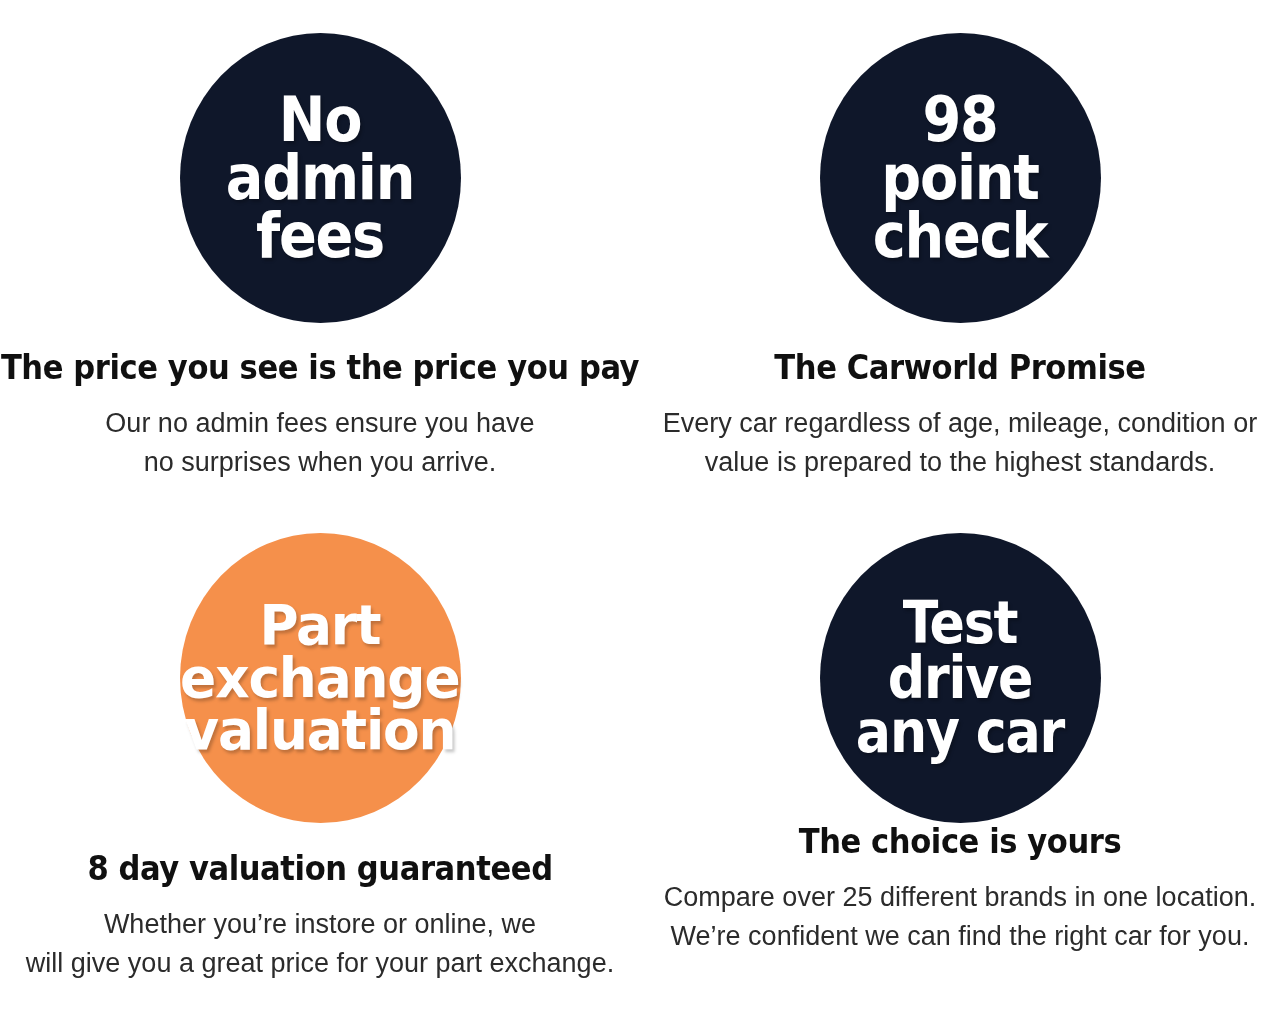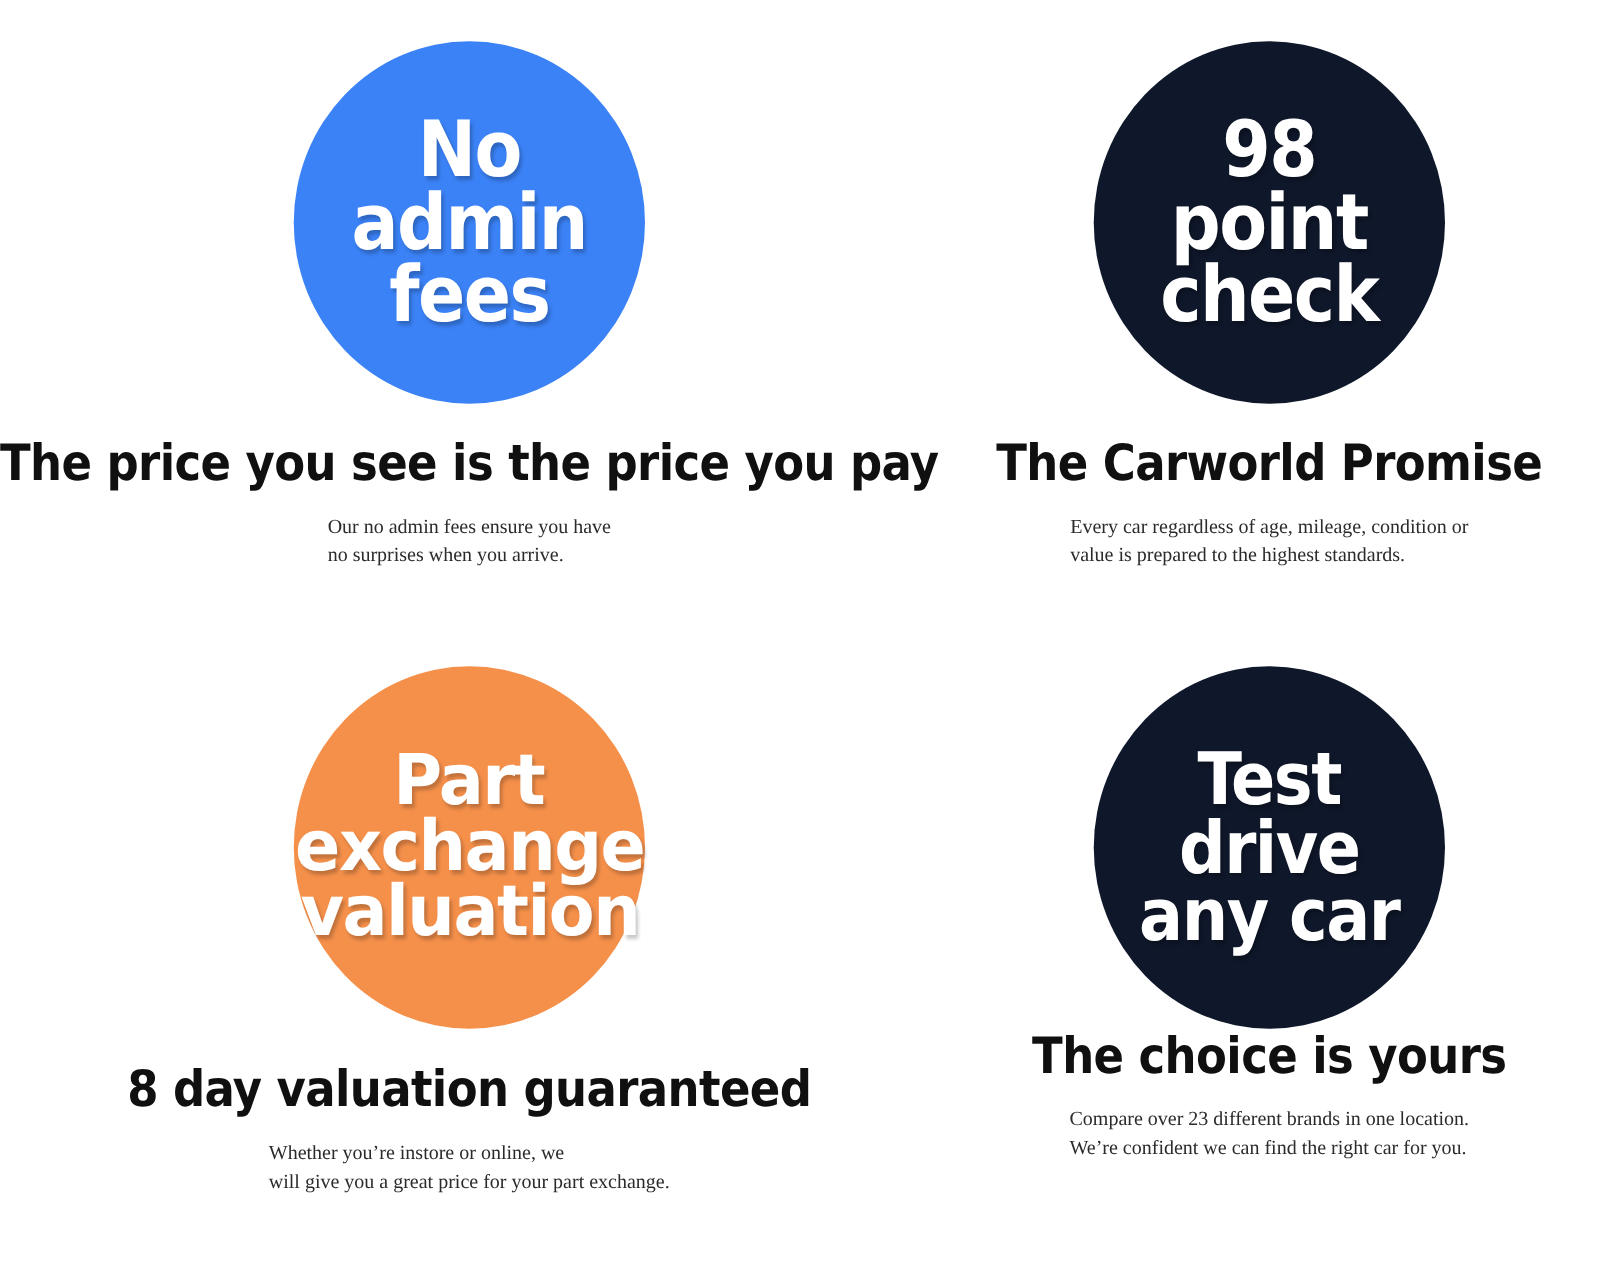--- a/index.html
+++ b/index.html
@@ -60,52 +60,52 @@
   .card-4 .badge-line { font-size:58px; }
 
   
   .card-3 .badge-line { transform:scaleX(1.06); }
 
   
   .benefit-heading {
     font-family:"DejaVu Sans", sans-serif;
     font-weight:bold;
     font-stretch:condensed;
-    font-size:40px;
+    font-size:34px;
     color:#101010;
     letter-spacing:-0.012em;
     text-align:center;
     line-height:1.1;
     white-space:nowrap;
   }
   .card-1 .benefit-heading { margin-top:26px; }
   .card-2 .benefit-heading { margin-top:26px; }
   .card-3 .benefit-heading { margin-top:27px; }
   .card-4 .benefit-heading { }
 
   .benefit-body {
-    font-family:Liberation Serif, serif;
+    font-family:Liberation Sans, sans-serif;
     font-stretch:condensed;
     font-weight:normal;
-    font-size:16px;
+    font-size:27px;
     color:#2b2b2b;
-    text-align:left;
+    text-align:center;
     line-height:1.42;
     margin-top:18px;
     white-space:nowrap;
   }
   .benefit-body .body-line { display:block; }
 </style>
 </head>
 <body style="background: rgb(255, 255, 255);">
 
 <div class="benefits-grid">
 
   <div class="benefit-card card-1">
-    <div class="badge" style="background: #3b82f6;">
+    <div class="badge" style="background: #0f172a;">
       <span class="badge-line">No</span>
       <span class="badge-line">admin</span>
       <span class="badge-line">fees</span>
     </div>
     <div class="benefit-heading">The price you see is the price you pay</div>
     <div class="benefit-body">
       <span class="body-line">Our no admin fees ensure you have</span>
       <span class="body-line">no surprises when you arrive.</span>
     </div>
   </div>
@@ -137,18 +137,18 @@
   </div>
 
   <div class="benefit-card card-4">
     <div class="badge" style="background: #0f172a;">
       <span class="badge-line">Test</span>
       <span class="badge-line">drive</span>
       <span class="badge-line">any car</span>
     </div>
     <div class="benefit-heading">The choice is yours</div>
     <div class="benefit-body">
-      <span class="body-line">Compare over 23 different brands in one location.</span>
+      <span class="body-line">Compare over 25 different brands in one location.</span>
       <span class="body-line">We’re confident we can find the right car for you.</span>
     </div>
   </div>
 
 </div>
 
 </body></html>

